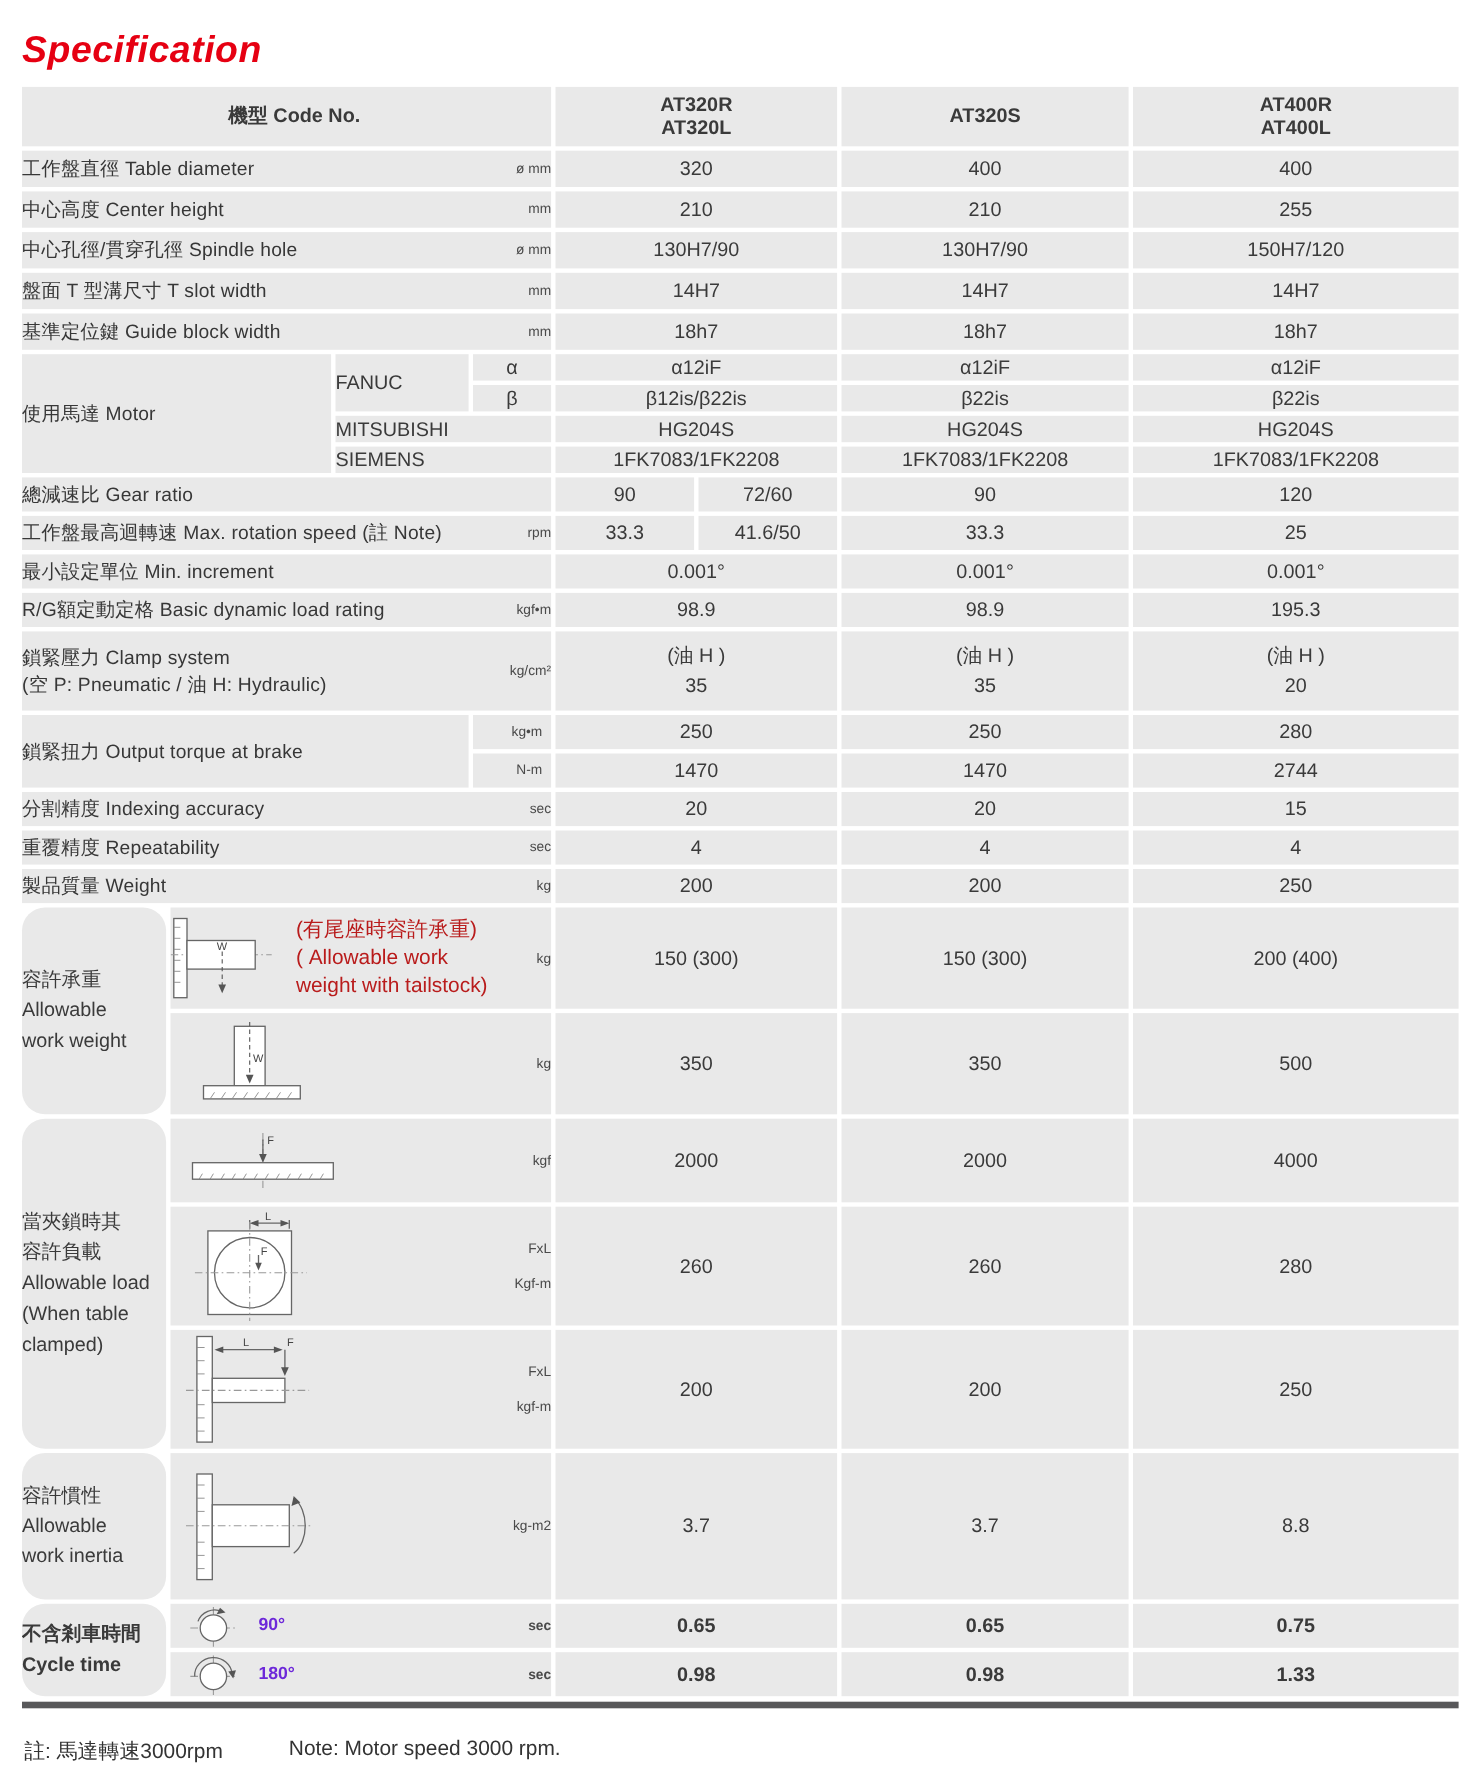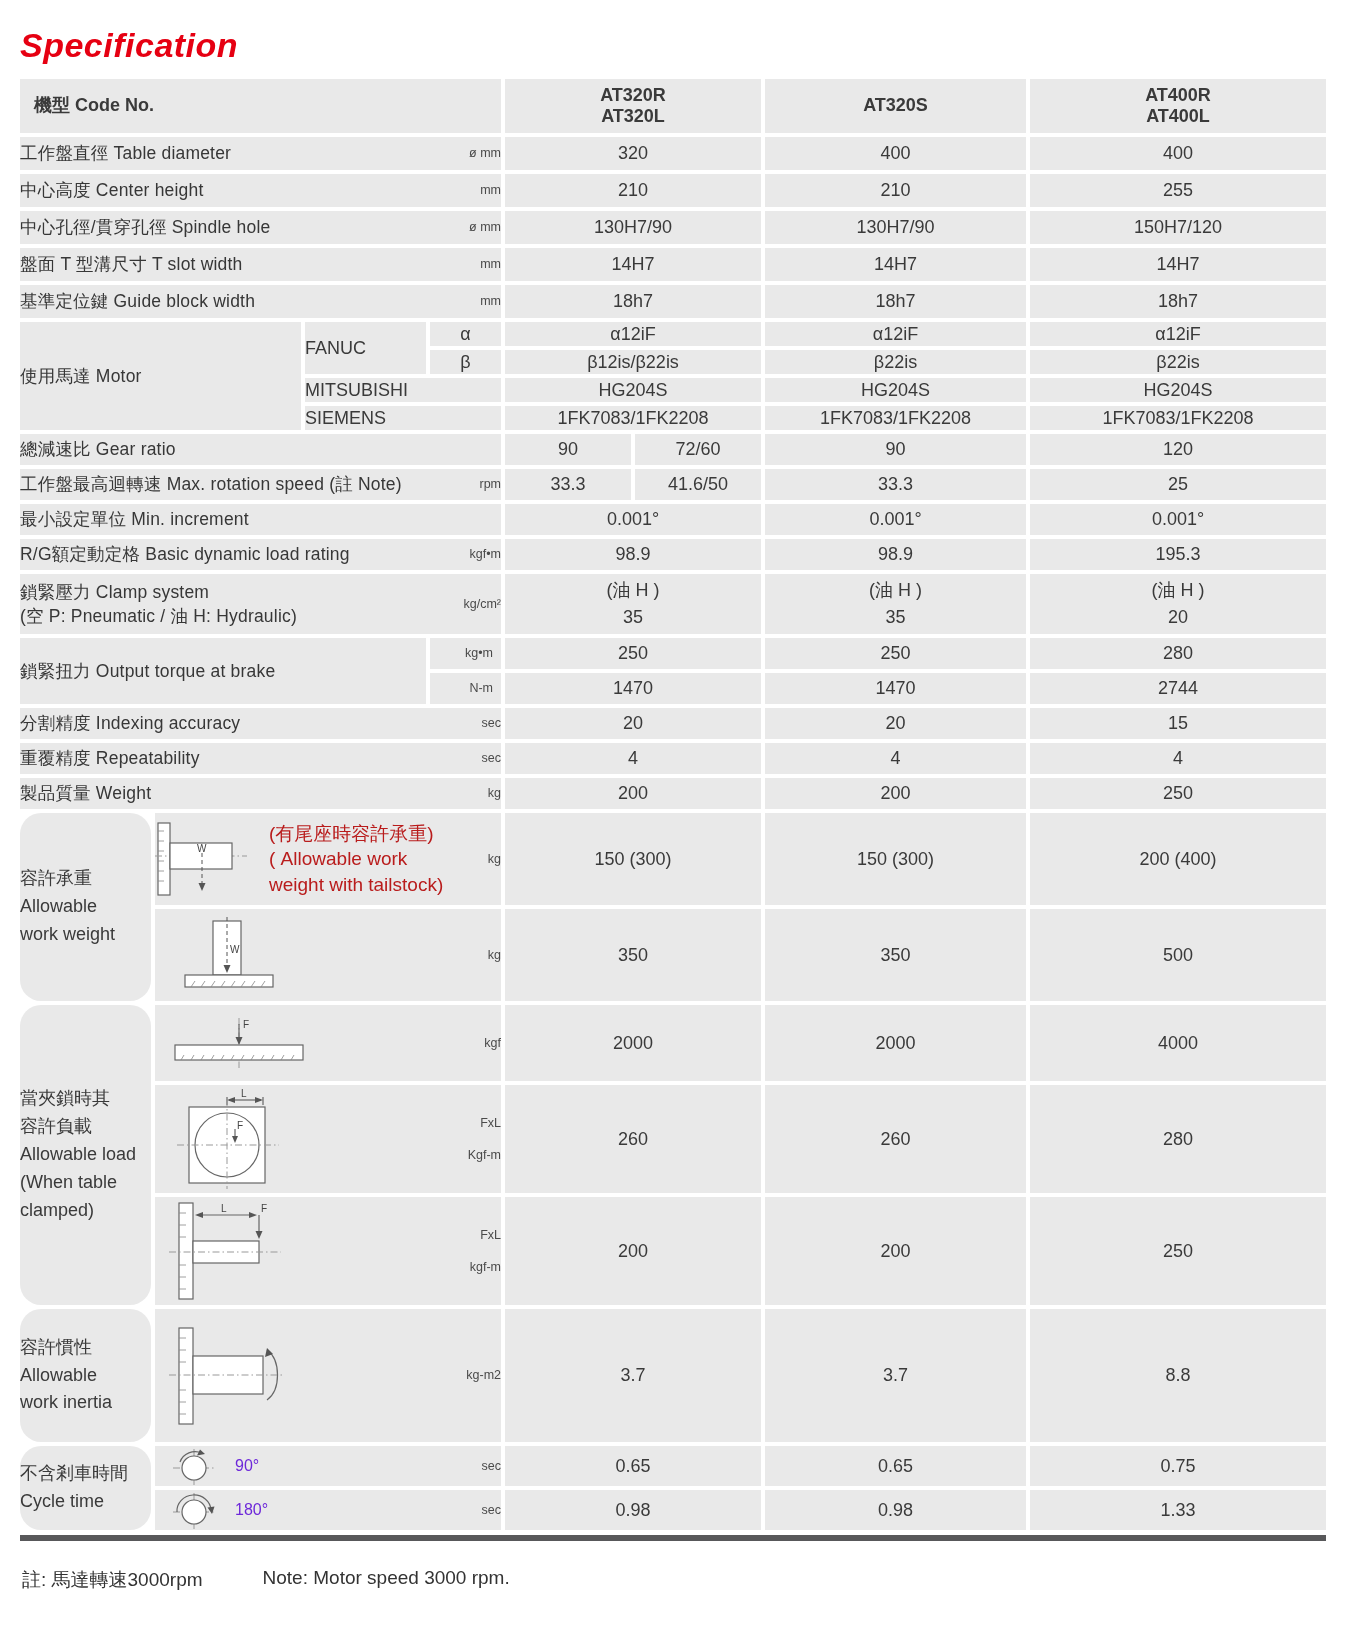--- a/index.html
+++ b/index.html
@@ -3,40 +3,40 @@
 <meta charset="utf-8">
 <style>
   html,body{margin:0;padding:0;background:#fff;}
   body{width:1347px;font-family:"Liberation Sans","DejaVu Sans",sans-serif;color:#333;-webkit-font-smoothing:antialiased;}
   .title-block{margin:26px 0 10px 20px;display:flex;align-items:baseline;gap:16px;}
   .title-zh{font-size:41px;font-weight:bold;font-style:italic;color:#111;letter-spacing:2px;}
   .title-en{font-size:34px;font-weight:bold;font-style:italic;color:#e60012;letter-spacing:0.5px;}
   table.spec{border-collapse:separate;border-spacing:4px;margin-left:16px;width:1314px;table-layout:fixed;}
   table.spec td{background:#e9e9e9;vertical-align:middle;padding:0;font-size:18px;color:#3a3a3a;overflow:hidden;}
   td.hd{background:#d2d2d3;font-weight:bold;font-size:20px;color:#2b2b2b;text-align:center;line-height:1.18;}
-  td.hd.left{text-align:left;padding-left:14px;margin-top:41px;}
+  td.hd.left{text-align:center;padding-left:14px;margin-top:41px;}
   .pl{white-space:pre-line;}
   td.lab{padding:0 10px 0 14px;}
   .lr{display:flex;justify-content:space-between;align-items:center;gap:8px;}
   .lt{font-size:17.5px;color:#373737;letter-spacing:0.2px;line-height:1.4;}
   .un{font-size:12.5px;color:#4a4a4a;text-align:right;white-space:pre-line;line-height:1.3;flex:none;}
   td.val{text-align:center;}
   td.brand{font-size:15px;padding-left:12px;color:#373737;}
   td.greek{text-align:center;font-size:16.5px;}
   td.motor-val{text-align:center;font-size:16.5px;}
   td.sec{padding:0 6px 0 14px;font-size:17.5px;color:#373737;line-height:1.55;white-space:pre-line;border-radius:21px;}
   td.diag{padding:4px 12px 4px 16px;}
   .dr{display:flex;align-items:center;gap:14px;}
   .dr .un{margin-left:auto;}
   .note{font-size:19px;color:#b91c1c;line-height:1.35;white-space:pre-line;}
   .angle{font-size:16px;color:#6d28d9;margin-left:4px;}
   tr.h-hd>td{height:54px;} tr.h-s>td{height:33px;} tr.h-m>td{height:24px;}
-  tr.h-g>td{height:31px;} tr.h-clamp>td{height:60px;} tr.h-aw>td{height:92px;}
+  tr.h-g>td{height:31px;} tr.h-clamp>td{height:72px;} tr.h-aw>td{height:92px;}
   tr.h-l1>td{height:76px;} tr.h-l2>td{height:108px;} tr.h-in>td{height:133px;margin-left:22px;}
-  tr.h-cy>td{height:33px;}
+  tr.h-cy>td{height:33px;font-weight:bold;}
   td.val.two{line-height:1.5;}
   .bottom-bar{margin:1px 0 0 20px;width:1306px;height:6px;background:#58585a;}
   .footnote{margin:26px 0 0 22px;display:flex;gap:60px;font-size:19px;color:#333;}
   svg{display:block;}
   .dln{stroke:#666;stroke-width:1.2;fill:none;}
   .dfill{fill:#fff;stroke:#666;stroke-width:1.2;}
   .cdash{stroke:#999;stroke-width:1;fill:none;stroke-dasharray:7 3 1.5 3;}
   .adash{stroke:#555;stroke-width:1;fill:none;stroke-dasharray:4 3;}
   .ah{fill:#555;stroke:none;}
   .tick{stroke:#888;stroke-width:0.8;}

